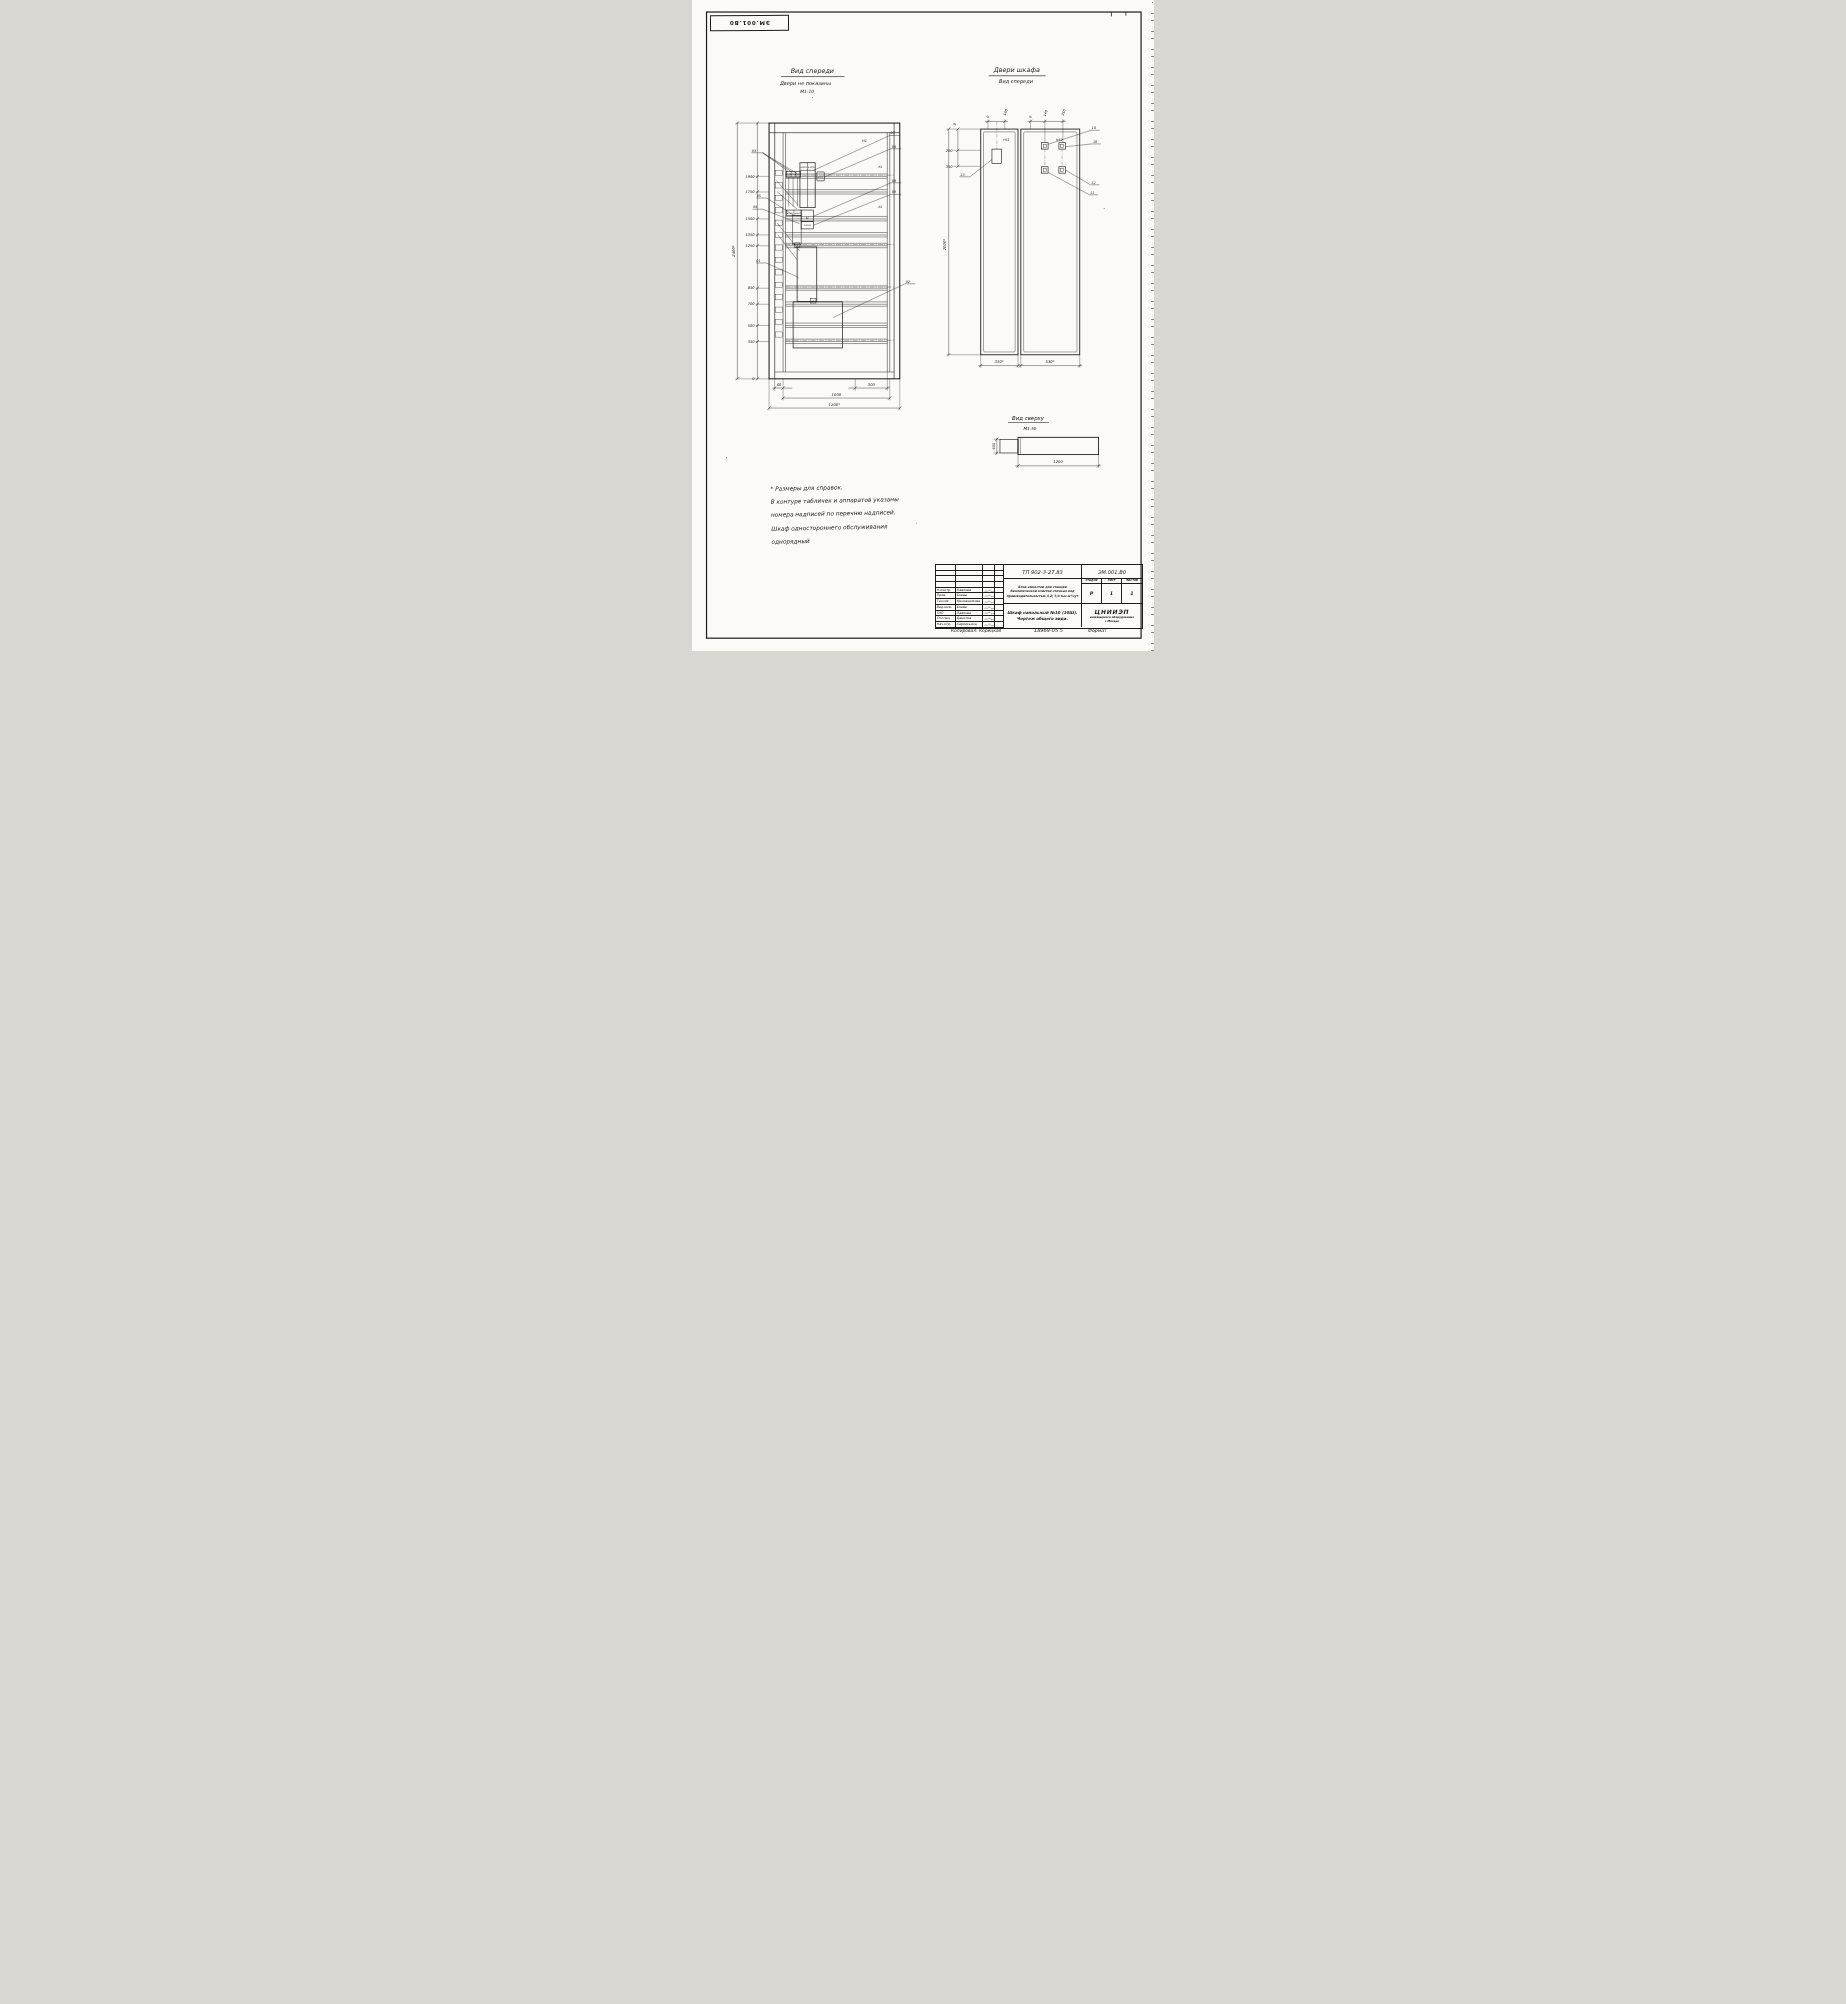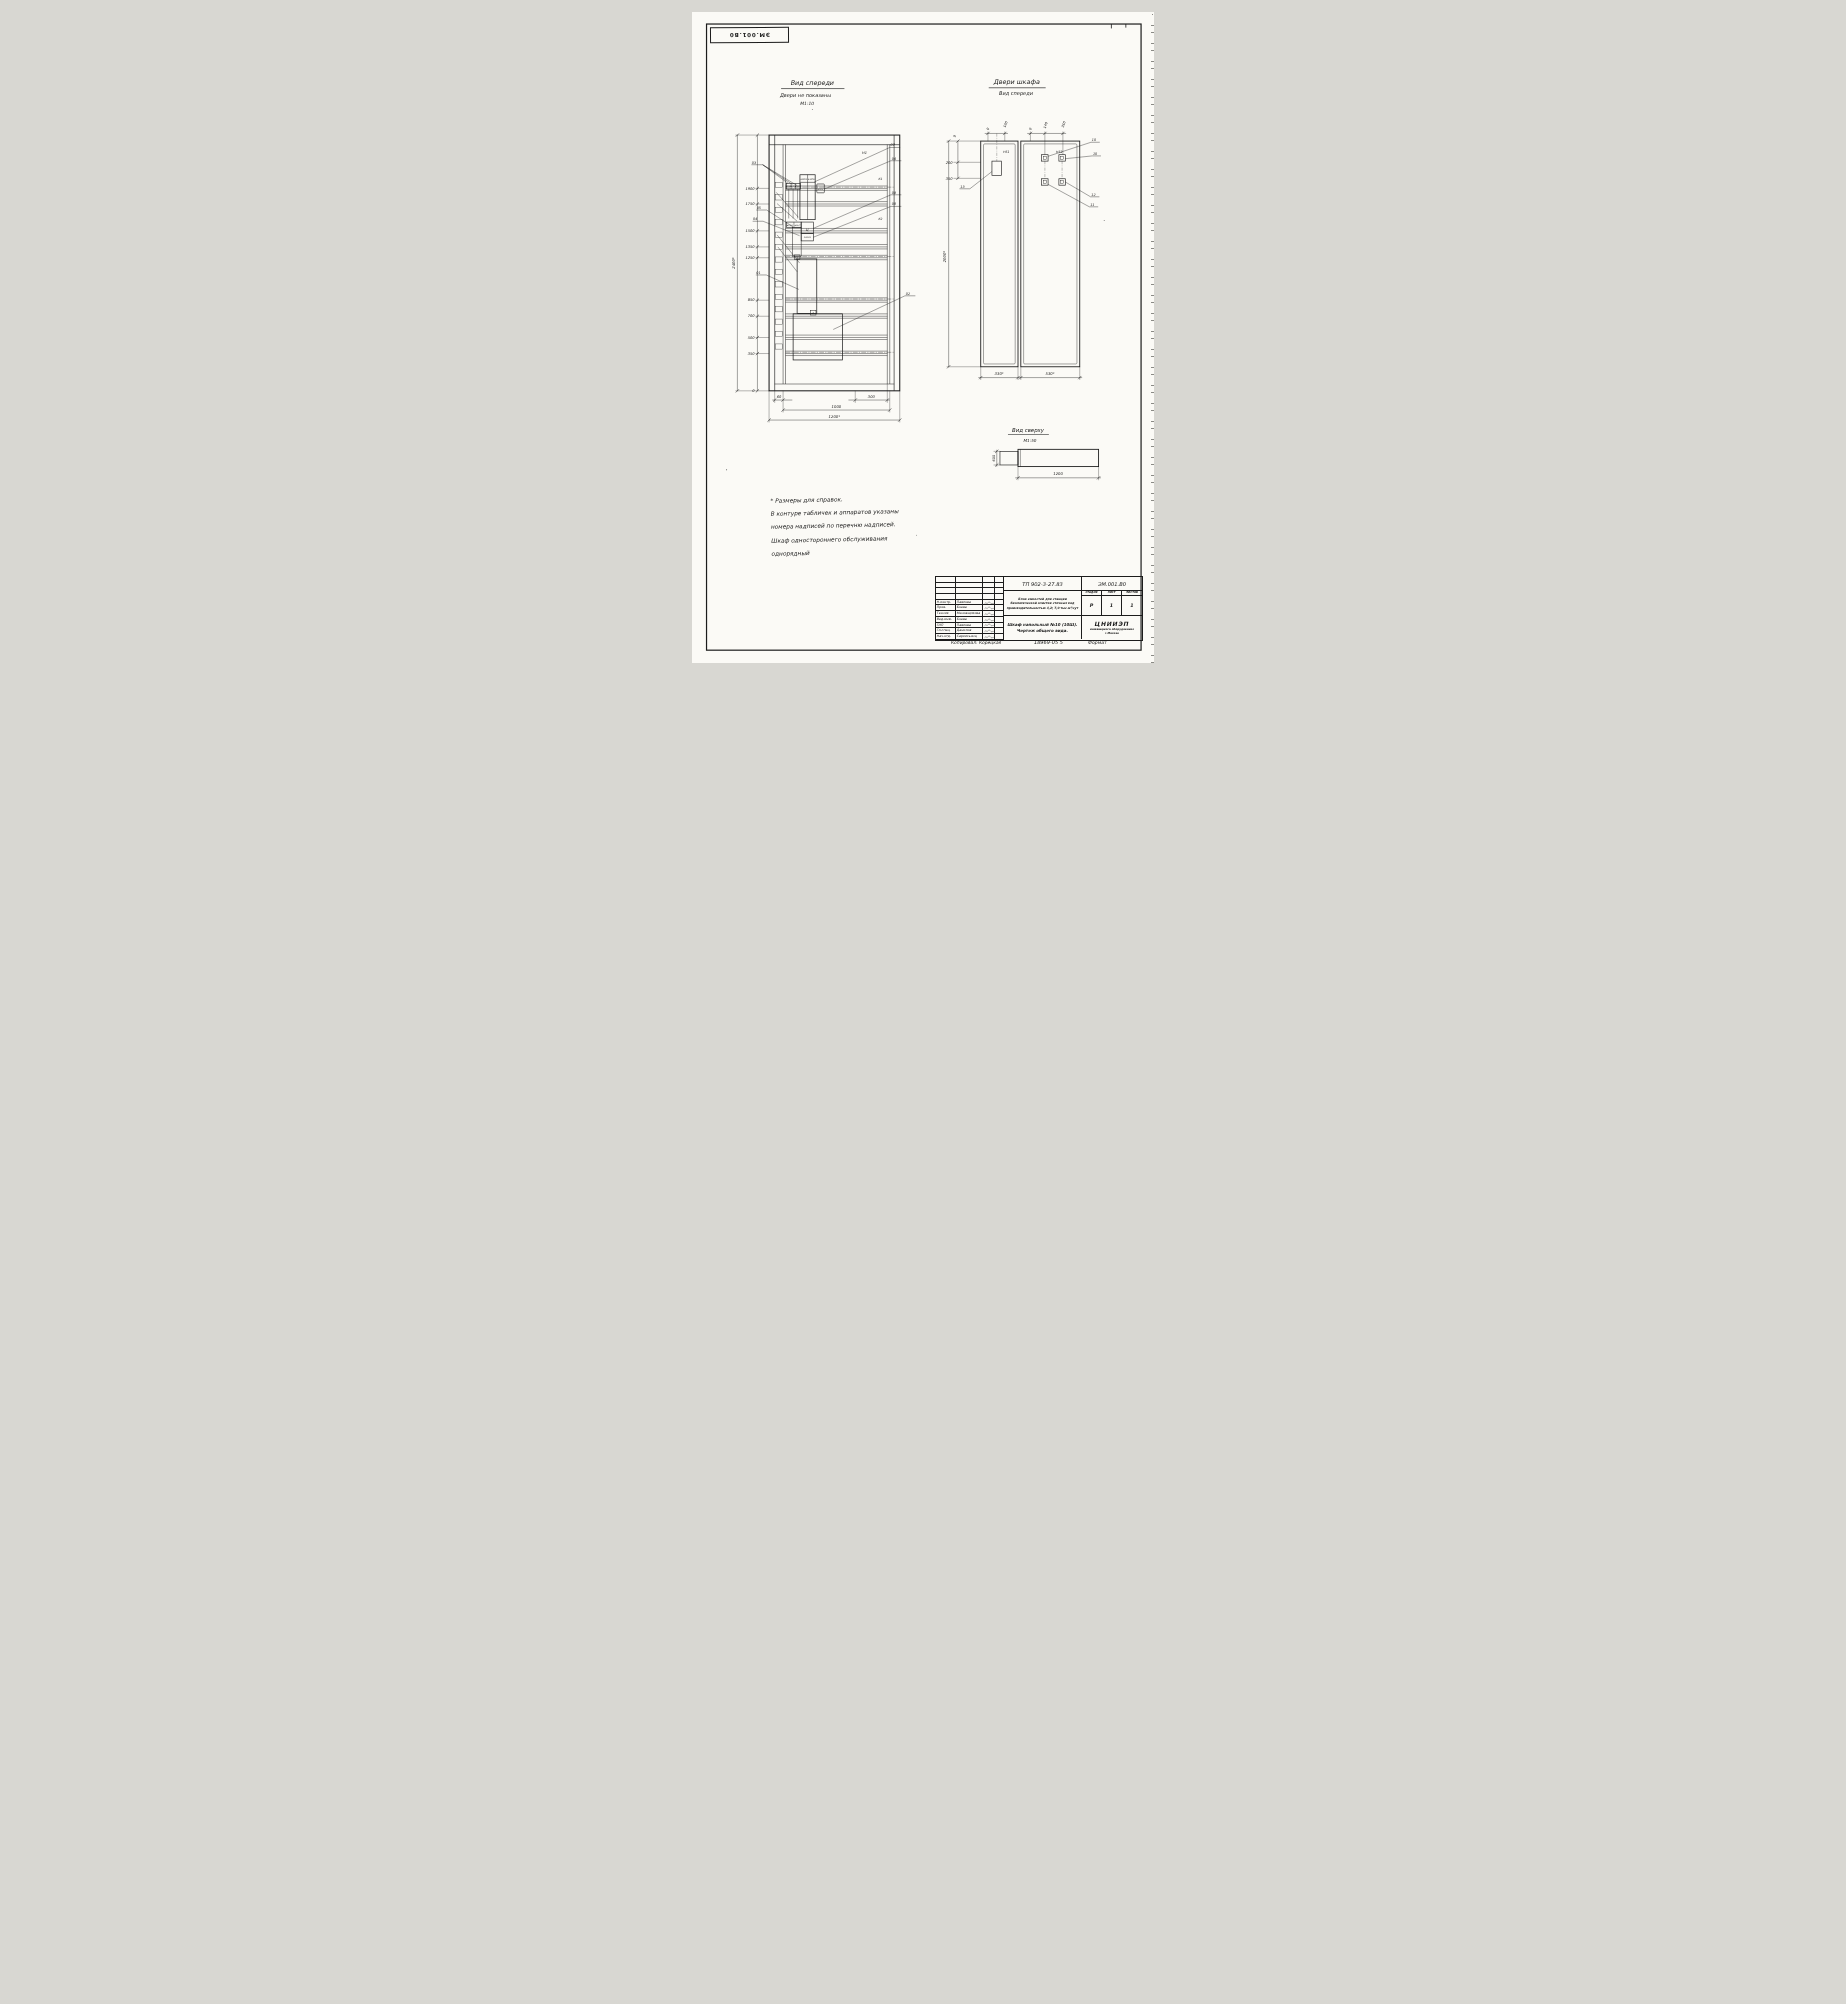--- a/index.html
+++ b/index.html
@@ -1,17 +1,17 @@
 <!DOCTYPE html>
 <html style="font-size:6.4px"><head>
 <meta charset="utf-8">
 <style>
   html,body{margin:0;padding:0;background:#d8d7d2;}
   #sheet{
-    position:relative;width:462px;height:651px;margin:12px auto;
+    position:relative;width:462px;height:651px;margin:0 auto;
     background:#fbfaf6;color:#1c1c1c;
     font-family:"DejaVu Sans",sans-serif;overflow:hidden;
   }
   #linework{position:absolute;left:0;top:0;}
   #linework text{fill:#1c1c1c;font-style:italic;}
   #linework line,#linework rect,#linework path,#linework polyline{stroke:#1c1c1c;fill:none;}
   .stamp{
     position:absolute;left:18.4px;top:15.2px;width:77px;height:13.6px;
     border:1px solid #1c1c1c;display:flex;align-items:center;justify-content:center;
     transform:rotate(-0.4deg);

